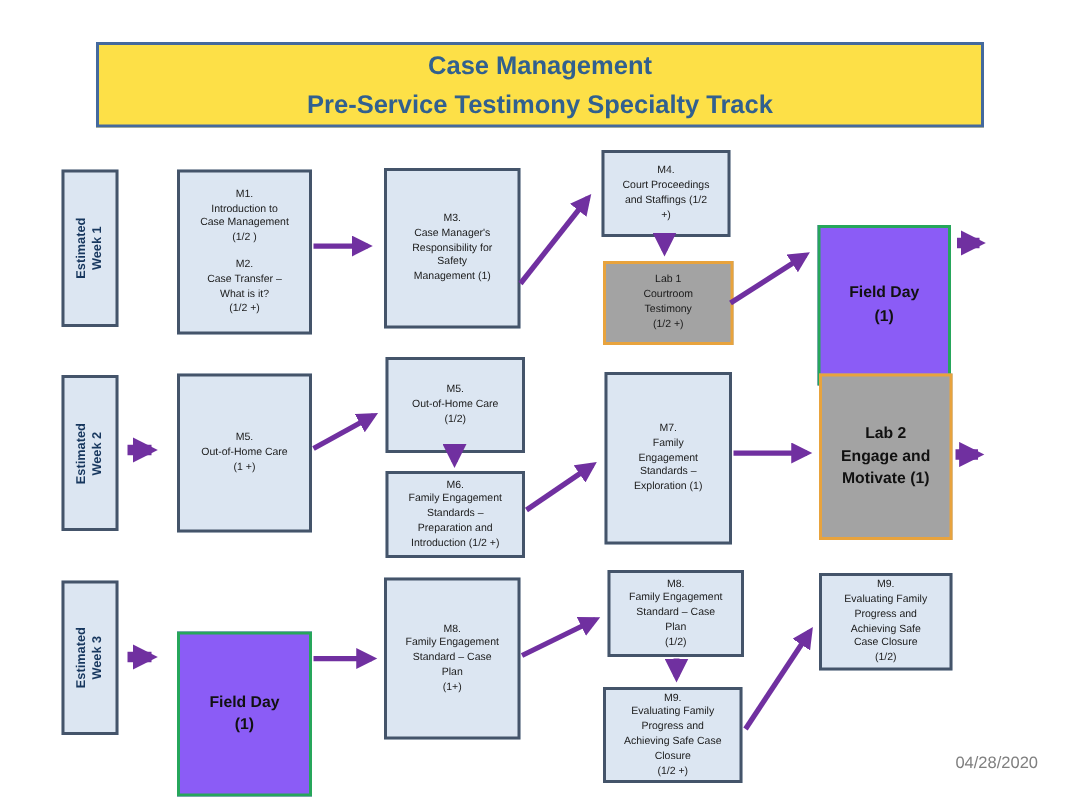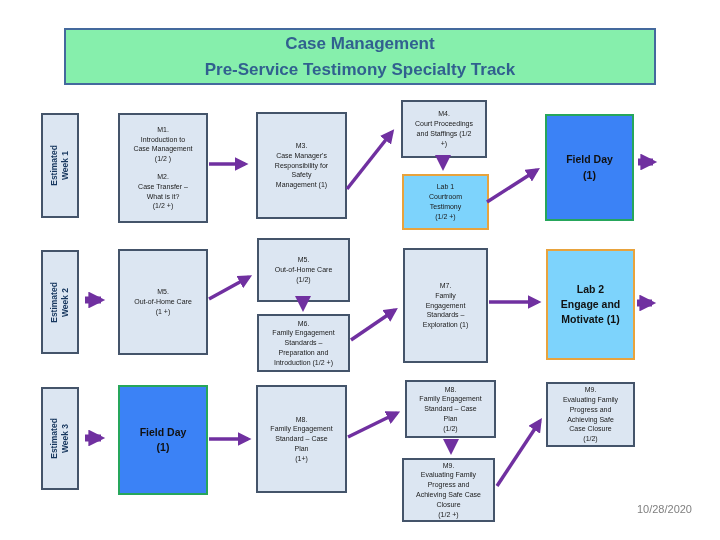--- a/index.html
+++ b/index.html
@@ -1,23 +1,23 @@
 <!DOCTYPE html>
 <html><head>
 <meta charset="utf-8">
 <style>
   html,body{margin:0;padding:0;background:#fff;}
   .canvas{position:relative;width:720px;height:540px;background:#ffffff;overflow:hidden;
           font-family:"Liberation Sans",sans-serif;}
   .box{position:absolute;box-sizing:border-box;display:flex;flex-direction:column;
        align-items:center;justify-content:center;text-align:center;}
   .blue{background:#dce6f2;border:2.5px solid #44546a;}
-  .green{background:#3b82f6;border:2.5px solid #26a65b;}
-  .orange{background:#7dd3fc;border:2.5px solid #e8a33d;}
-  .titlebox{background:#86efac;border:2px solid #44699d;color:#31608f;
+  .green{background:#8b5cf6;border:2.5px solid #26a65b;margin-top:36px;}
+  .orange{background:#a3a3a3;border:2.5px solid #e8a33d;}
+  .titlebox{background:#fde047;border:2px solid #44699d;color:#31608f;
             font-weight:bold;font-size:17px;line-height:1.5;}
   .small{font-size:7px;line-height:1.4;color:#1a1a1a;}
   .big{font-size:10.5px;line-height:1.45;color:#111;font-weight:600;}
   .pre{white-space:pre-line;}
   .vlabel{overflow:visible;}
   .vlabel .rot{width:110px;flex:none;transform:rotate(-90deg);text-align:center;
         font-size:8.5px;font-weight:bold;color:#17375e;line-height:1.35;white-space:pre-line;}
   .para{margin:4px 0;}
   svg.arrows{position:absolute;left:0;top:0;pointer-events:none;}
   .datestamp{position:absolute;top:503px;right:28px;font-size:11px;color:#7f7f7f;}
@@ -151,21 +151,21 @@
 
   <div class="box blue small" style="left:546px;top:382px;width:89px;height:65px;">
     <div class="pre">M9.
 Evaluating Family
 Progress and
 Achieving Safe
 Case Closure
 (1/2)</div>
   </div>
 
-  <div class="datestamp">10/28/2020</div>
+  <div class="datestamp">04/28/2020</div>
 
   <svg class="arrows" width="720" height="540" viewBox="0 0 720 540">
     <defs>
       <marker id="ah" markerWidth="4.2" markerHeight="4" refX="3" refY="2" orient="auto" markerUnits="strokeWidth">
         <path d="M0,0 L4,2 L0,4 z" fill="#7030a0"></path>
       </marker>
       <marker id="ah2" markerWidth="2.6" markerHeight="2.4" refX="1.8" refY="1.2" orient="auto" markerUnits="strokeWidth">
         <path d="M0,0 L2.4,1.2 L0,2.4 z" fill="#7030a0"></path>
       </marker>
     </defs>

